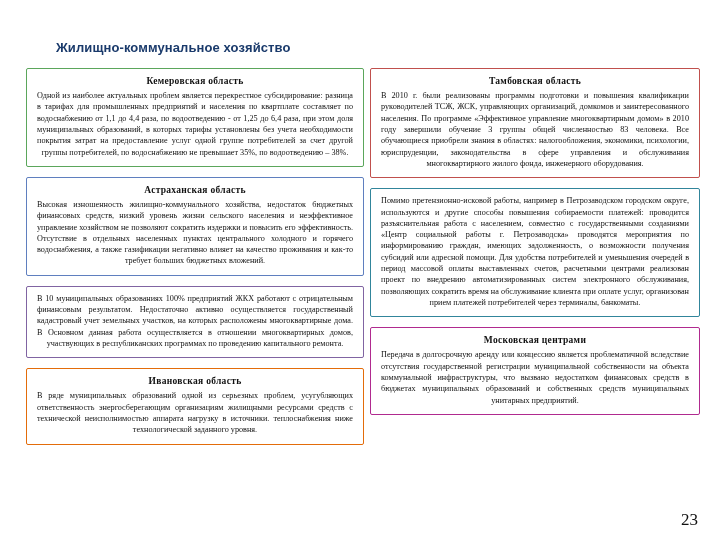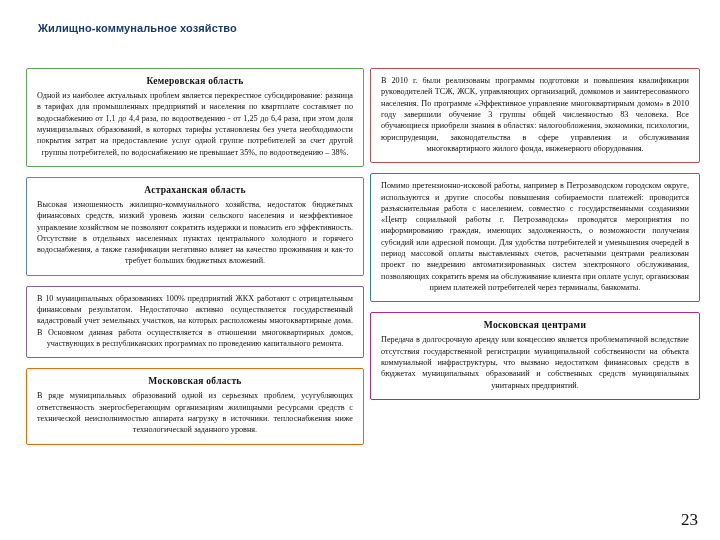--- a/index.html
+++ b/index.html
@@ -22,24 +22,24 @@
   }
   .title-block {
     position: absolute;
     left: 38px;
     top: 22px;
     width: 660px;
   }
   .title-main {
     font-family: "Liberation Sans", sans-serif;
     font-weight: bold;
-    font-size: 11px;
+    font-size: 13px;
     color: #1a3a6b;
     letter-spacing: 0.1px;
-    margin: 0;
+    margin: 18px;
   }
   .title-sub {
     font-family: "Liberation Sans", sans-serif;
     font-weight: bold;
     font-style: italic;
     font-size: 11.5px;
     color: #1a3a6b;
     margin: 9px 0 0 0;
   }
   .col-left {
@@ -120,29 +120,30 @@
     <div class="card blue">
       <div class="card-title">Астраханская область</div>
       <div class="card-body justify">Высокая изношенность жилищно-коммунального хозяйства, недостаток бюджетных финансовых средств, низкий уровень жизни сельского населения и неэффективное управление хозяйством не позволяют сократить издержки и повысить его эффективность. Отсутствие в отдельных населенных пунктах центрального холодного и горячего водоснабжения, а также газификации негативно влияет на качество проживания и как-то требует больших бюджетных вложений.</div>
     </div>
 
     <div class="card purple">
       <div class="card-body justify">В 10 муниципальных образованиях 100% предприятий ЖКХ работают с отрицательным финансовым результатом. Недостаточно активно осуществляется государственный кадастровый учет земельных участков, на которых расположены многоквартирные дома. В Основном данная работа осуществляется в отношении многоквартирных домов, участвующих в республиканских программах по проведению капитального ремонта.</div>
     </div>
 
     <div class="card orange">
-      <div class="card-title">Московская область</div>
+      <div class="card-title">Ивановская область</div>
       <div class="card-body justify">В ряде муниципальных образований одной из серьезных проблем, усугубляющих ответственность энергосберегающим организациям жилищными ресурсами средств с технической неисполнимостью аппарата нагрузку в источники. теплоснабжения ниже технологической заданного уровня.</div>
     </div>
 
   </div>
 
   <div class="col-right">
 
     <div class="card red">
+      <div class="card-title">Тамбовская область</div>
       <div class="card-body justify">В 2010 г. были реализованы программы подготовки и повышения квалификации руководителей ТСЖ, ЖСК, управляющих организаций, домкомов и заинтересованного населения. По программе «Эффективное управление многоквартирным домом» в 2010 году завершили обучение 3 группы общей численностью 83 человека. Все обучающиеся приобрели знания в областях: налогообложения, экономики, психологии, юриспруденции, законодательства в сфере управления и обслуживания многоквартирного жилого фонда, инженерного оборудования.</div>
     </div>
 
     <div class="card teal">
       <div class="card-body justify">Помимо претензионно-исковой работы, например в Петрозаводском городском округе, используются и другие способы повышения собираемости платежей: проводится разъяснительная работа с населением, совместно с государственными созданиями «Центр социальной работы г. Петрозаводска» проводятся мероприятия по информированию граждан, имеющих задолженность, о возможности получения субсидий или адресной помощи. Для удобства потребителей и уменьшения очередей в период массовой оплаты выставленных счетов, расчетными центрами реализован проект по внедрению автоматизированных систем электронного обслуживания, позволяющих сократить время на обслуживание клиента при оплате услуг, организован прием платежей потребителей через терминалы, банкоматы.</div>
     </div>
 
     <div class="card magenta">
       <div class="card-title">Московская центрами</div>
       <div class="card-body justify">Передача в долгосрочную аренду или концессию является проблематичной вследствие отсутствия государственной регистрации муниципальной собственности на объекта коммунальной инфраструктуры, что вызвано недостатком финансовых средств в бюджетах муниципальных образований и собственных средств муниципальных унитарных предприятий.</div>

